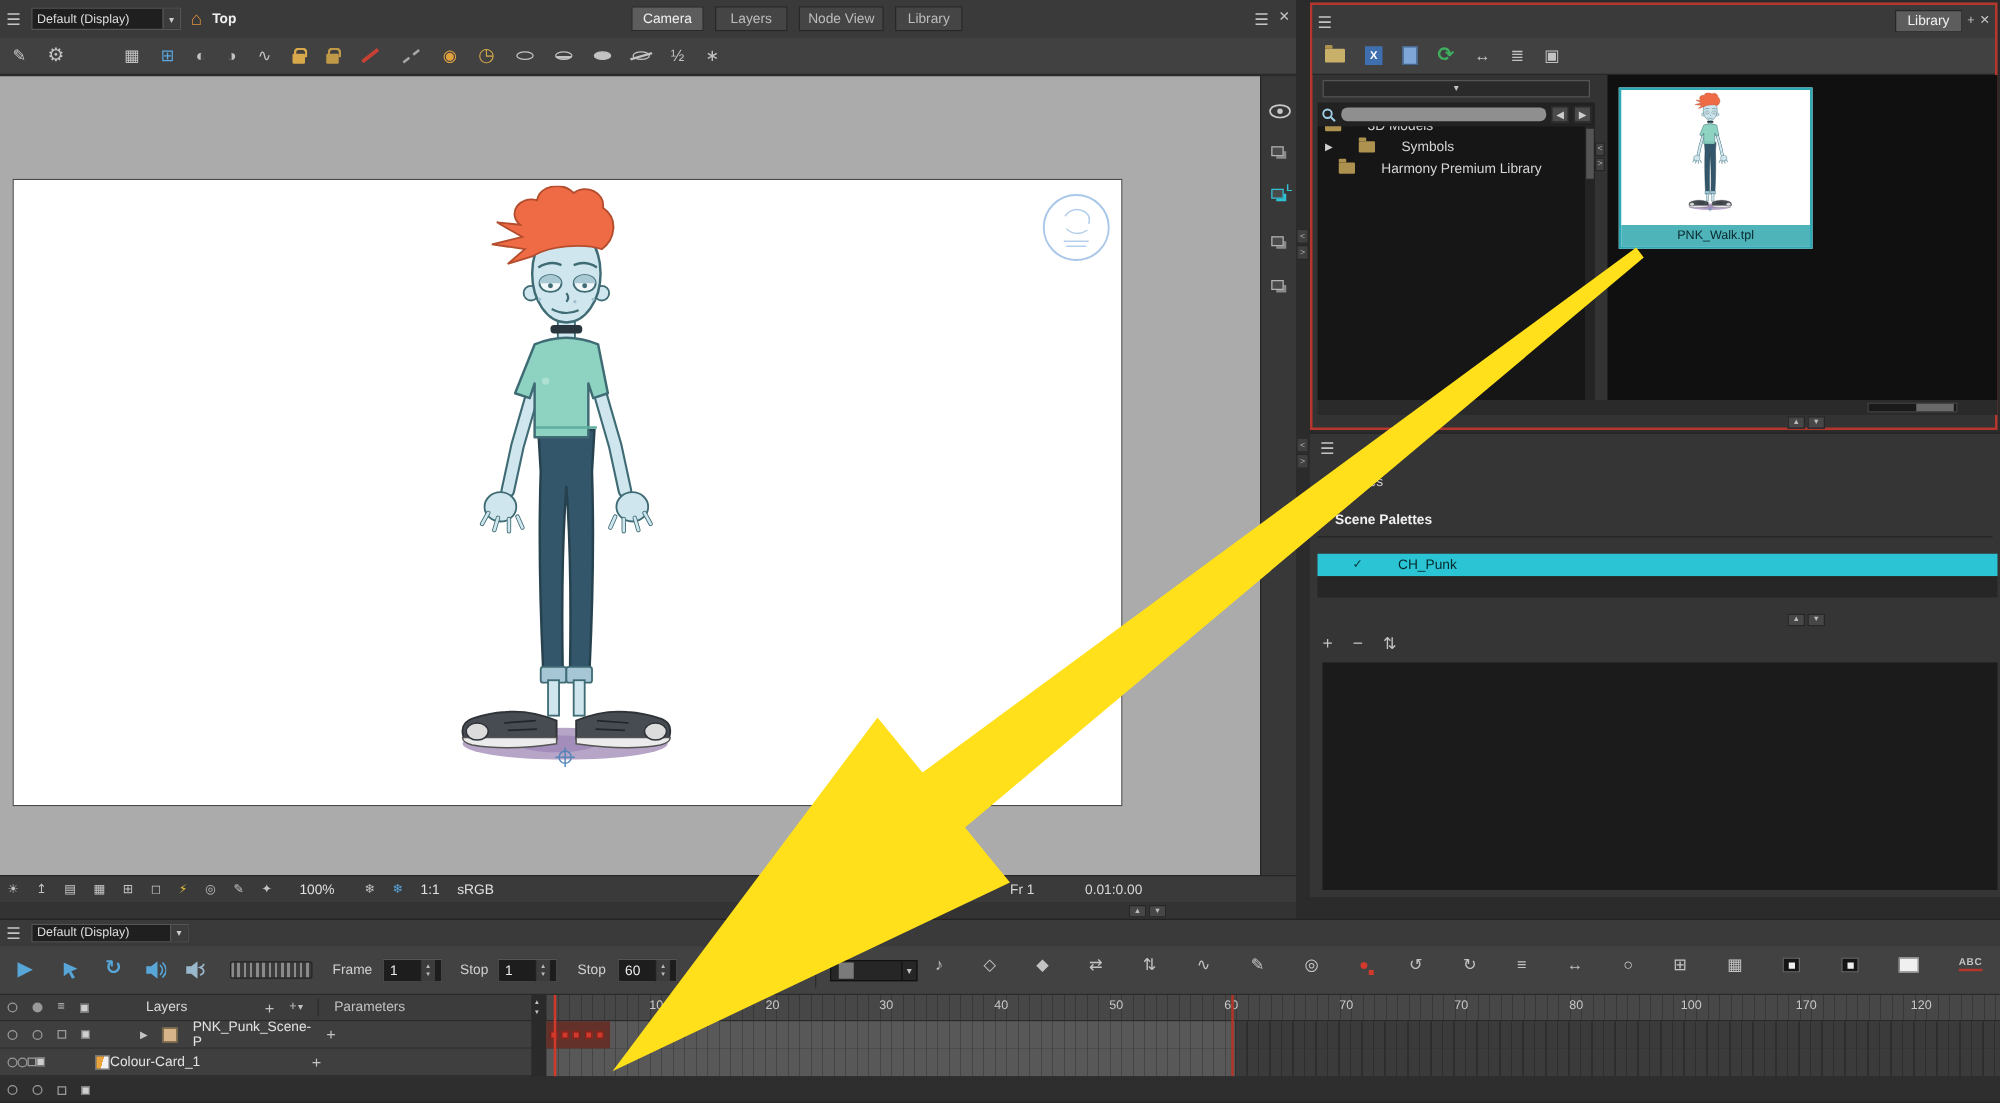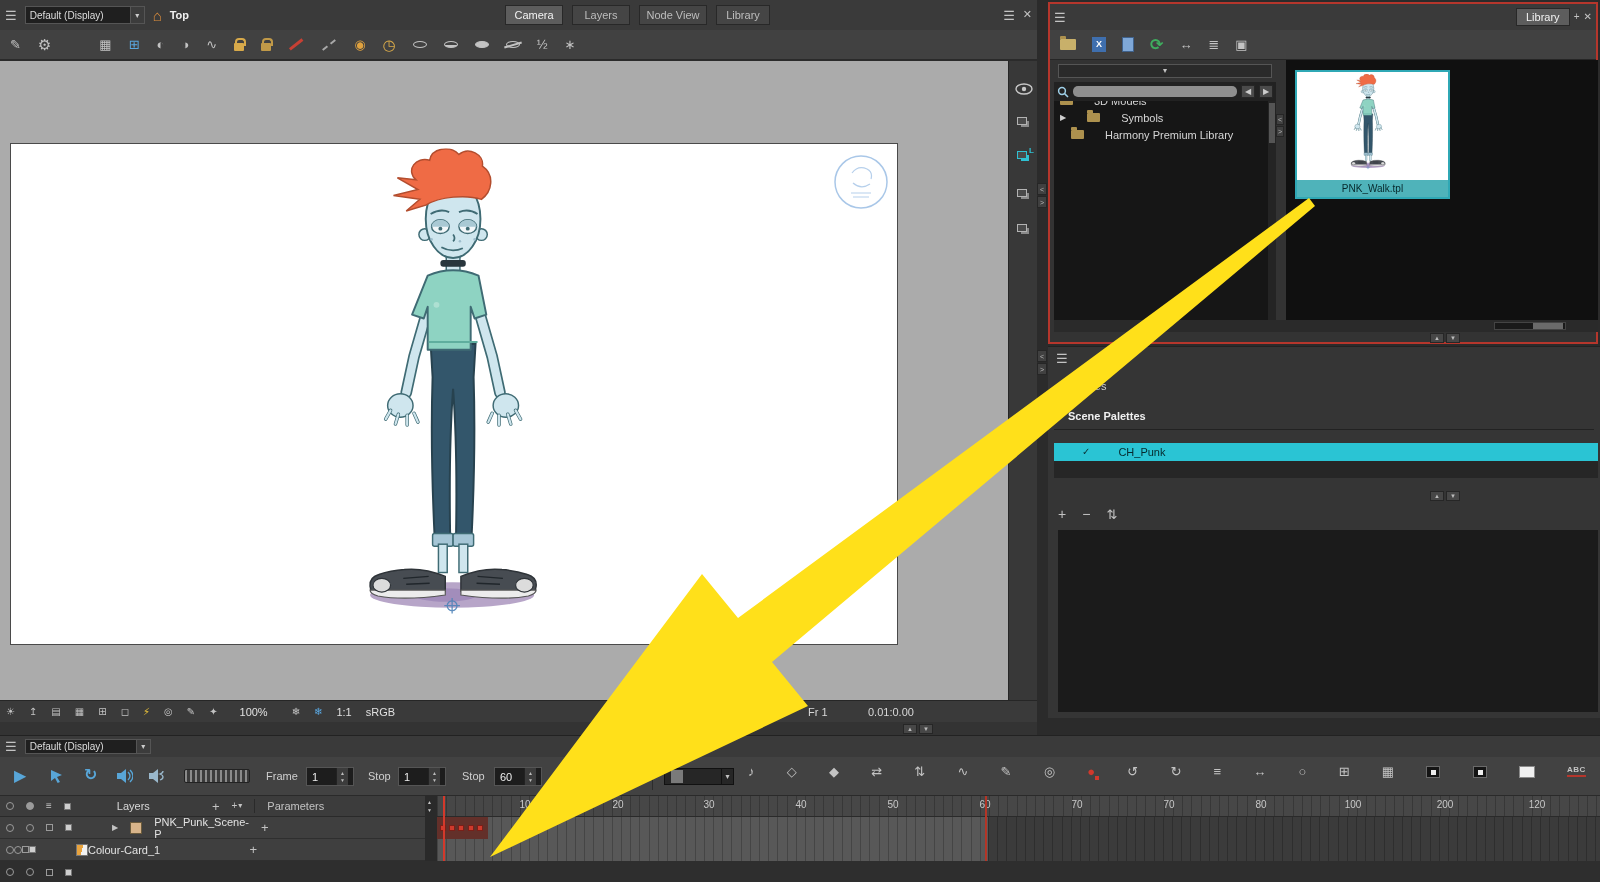--- a/index.html
+++ b/index.html
@@ -454,21 +454,21 @@
       <span class="rl" style="left:74px">10</span>
       <span class="rl" style="left:167px">20</span>
       <span class="rl" style="left:258px">30</span>
       <span class="rl" style="left:350px">40</span>
       <span class="rl" style="left:442px">50</span>
       <span class="rl" style="left:534px">60</span>
       <span class="rl" style="left:626px">70</span>
       <span class="rl" style="left:718px">70</span>
       <span class="rl" style="left:810px">80</span>
       <span class="rl" style="left:902px">100</span>
-      <span class="rl" style="left:994px">200</span>
+      <span class="rl" style="left:994px">170</span>
       <span class="rl" style="left:1086px">120</span>
     </div>
 
     <div class="abs row" style="left:0;top:81px;width:425px;height:22px;background:#3f3f3f;border-bottom:1px solid #2f2f2f;gap:12px;padding-left:6px">
       <span class="circ"></span>
       <span class="circ"></span>
       <span class="sqo"></span>
       <span class="sqf"></span>
       <span class="icon xs" style="margin-left:28px">▶</span>
       <span class="layericon"></span>

